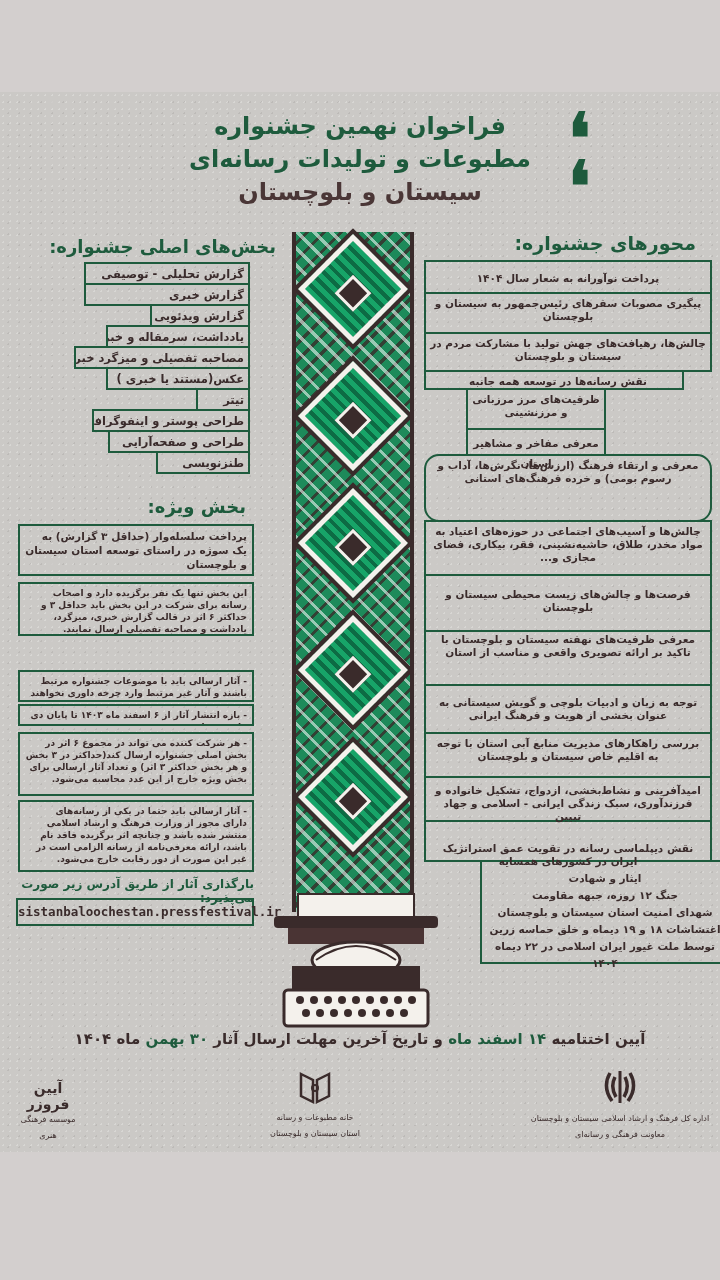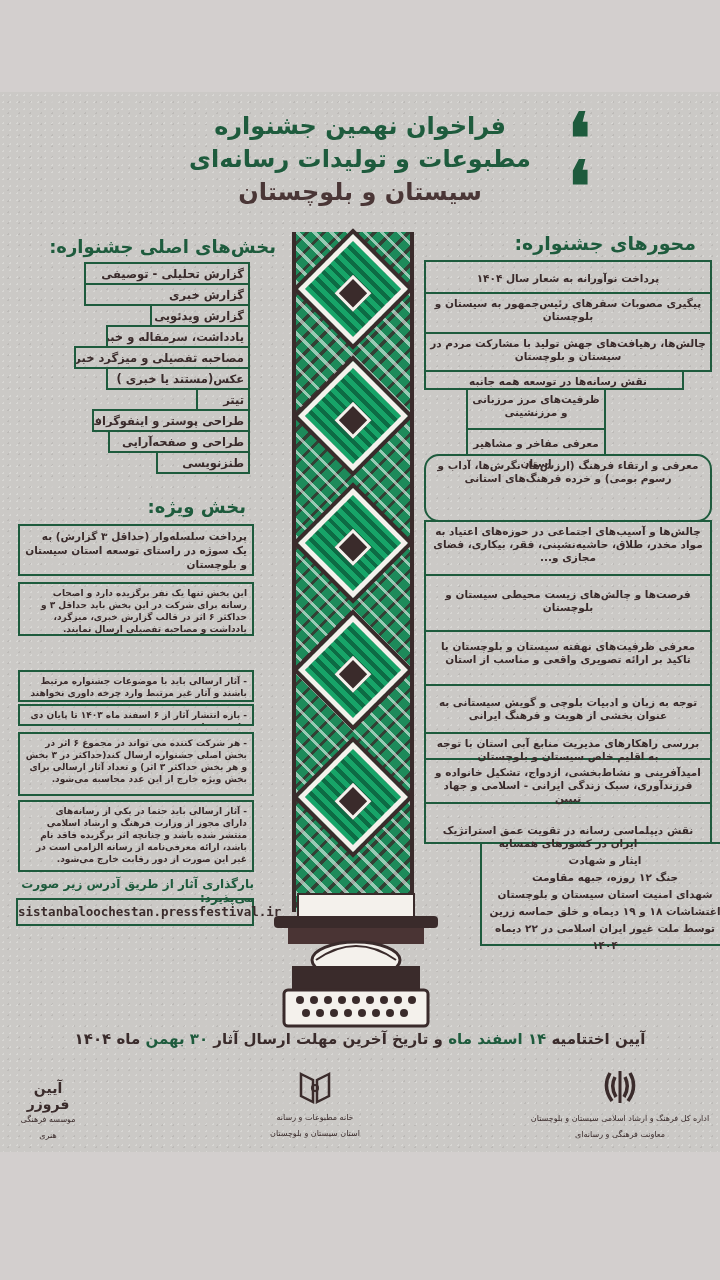--- a/index.html
+++ b/index.html
@@ -138,23 +138,23 @@
   <div class="abs" style="left:424px; top:170px; width:288px;">
     <div class="box axis" style="height:34px; line-height:26px;">پرداخت نوآورانه به شعار سال ۱۴۰۴</div>
     <div class="box axis" style="height:42px;">پیگیری مصوبات سفرهای رئیس‌جمهور به سیستان و بلوچستان</div>
     <div class="box axis" style="height:40px;">چالش‌ها، رهیافت‌های جهش تولید با مشارکت مردم در سیستان و بلوچستان</div>
     <div class="box axis" style="height:20px; width:260px; margin-left:0; line-height:12px;padding-left:12px;">نقش رسانه‌ها در توسعه همه جانبه</div>
     <div class="box axis" style="height:42px; width:140px; margin-left:42px;">ظرفیت‌های مرز مرزبانی و مرزنشینی</div>
     <div class="box axis" style="height:28px; width:140px; margin-left:42px; line-height:20px;">معرفی مفاخر و مشاهیر استان</div>
     <div class="box axis" style="height:68px;border-radius:15px;">معرفی و ارتقاء فرهنگ (ارزش‌ها، نگرش‌ها، آداب و رسوم بومی) و خرده فرهنگ‌های استانی</div>
     <div class="box axis" style="height:56px;">چالش‌ها و آسیب‌های اجتماعی در حوزه‌های اعتیاد به مواد مخدر، طلاق، حاشیه‌نشینی، فقر، بیکاری، فضای مجازی و...</div>
     <div class="box axis" style="height:58px; padding-top:12px;">فرصت‌ها و چالش‌های زیست محیطی سیستان و بلوچستان</div>
-    <div class="box axis" style="height:56px; padding-top:8px;">معرفی ظرفیت‌های نهفته سیستان و بلوچستان با تاکید بر ارائه تصویری واقعی و مناسب از استان</div>
+    <div class="box axis" style="height:56px; padding-top:1px;">معرفی ظرفیت‌های نهفته سیستان و بلوچستان با تاکید بر ارائه تصویری واقعی و مناسب از استان</div>
     <div class="box axis" style="height:50px; padding-top:10px;">توجه به زبان و ادبیات بلوچی و گویش سیستانی به عنوان بخشی از هویت و فرهنگ ایرانی</div>
-    <div class="box axis" style="height:28px; ">بررسی راهکارهای مدیریت منابع آبی استان با توجه به اقلیم خاص سیستان و بلوچستان</div>
+    <div class="box axis" style="height:46px; ">بررسی راهکارهای مدیریت منابع آبی استان با توجه به اقلیم خاص سیستان و بلوچستان</div>
     <div class="box axis" style="height:46px; padding-top:6px;">امیدآفرینی و نشاط‌بخشی، ازدواج، تشکیل خانواده و فرزندآوری، سبک زندگی ایرانی - اسلامی و جهاد تبیین</div>
     <div class="box axis" style="height:42px; padding-top:20px;">نقش دیپلماسی رسانه در تقویت عمق استراتژیک ایران در کشورهای همسایه</div>
     <div class="box axis" style="height:104px; width:250px; margin-left:56px; padding-top:8px; line-height:17px;">
       <div>ایثار و شهادت</div>
       <div>جنگ ۱۲ روزه، جبهه مقاومت</div>
       <div>شهدای امنیت استان سیستان و بلوچستان</div>
       <div>اغتشاشات ۱۸ و ۱۹ دیماه و خلق حماسه زرین</div>
       <div>توسط ملت غیور ایران اسلامی در ۲۲ دیماه ۱۴۰۴</div>
     </div>
   </div>

